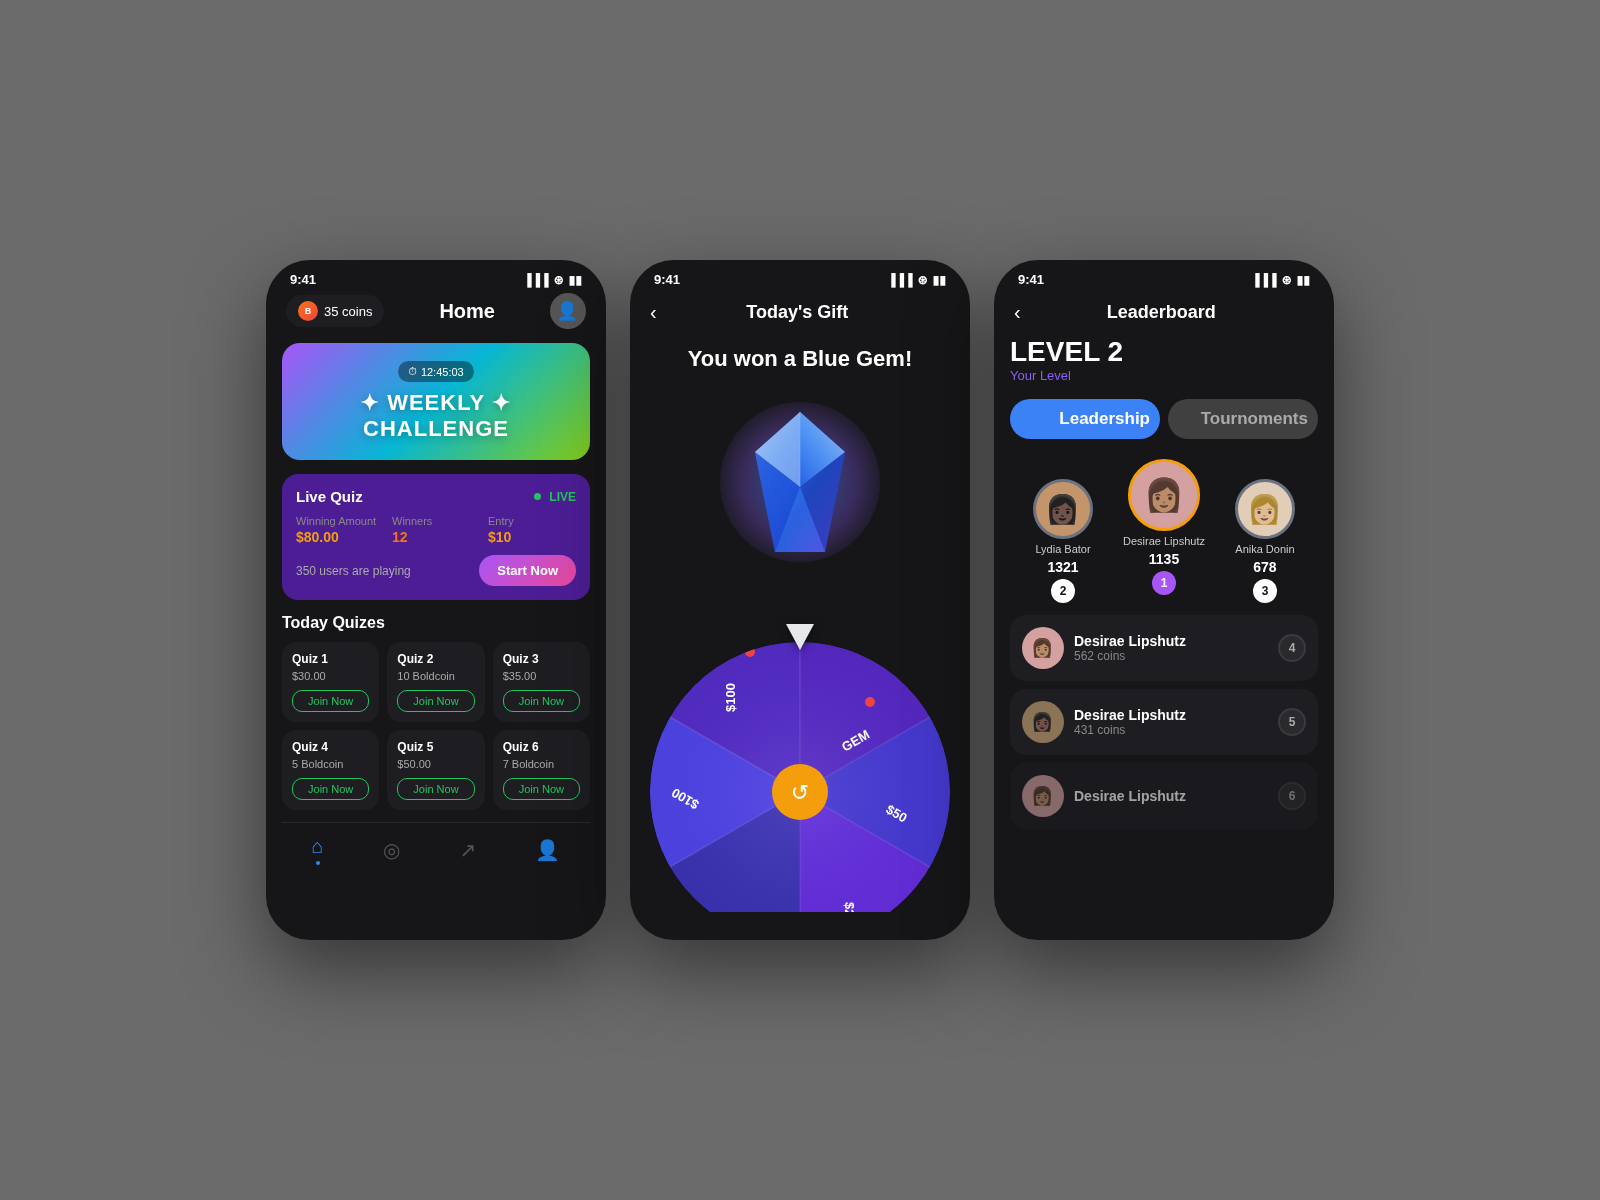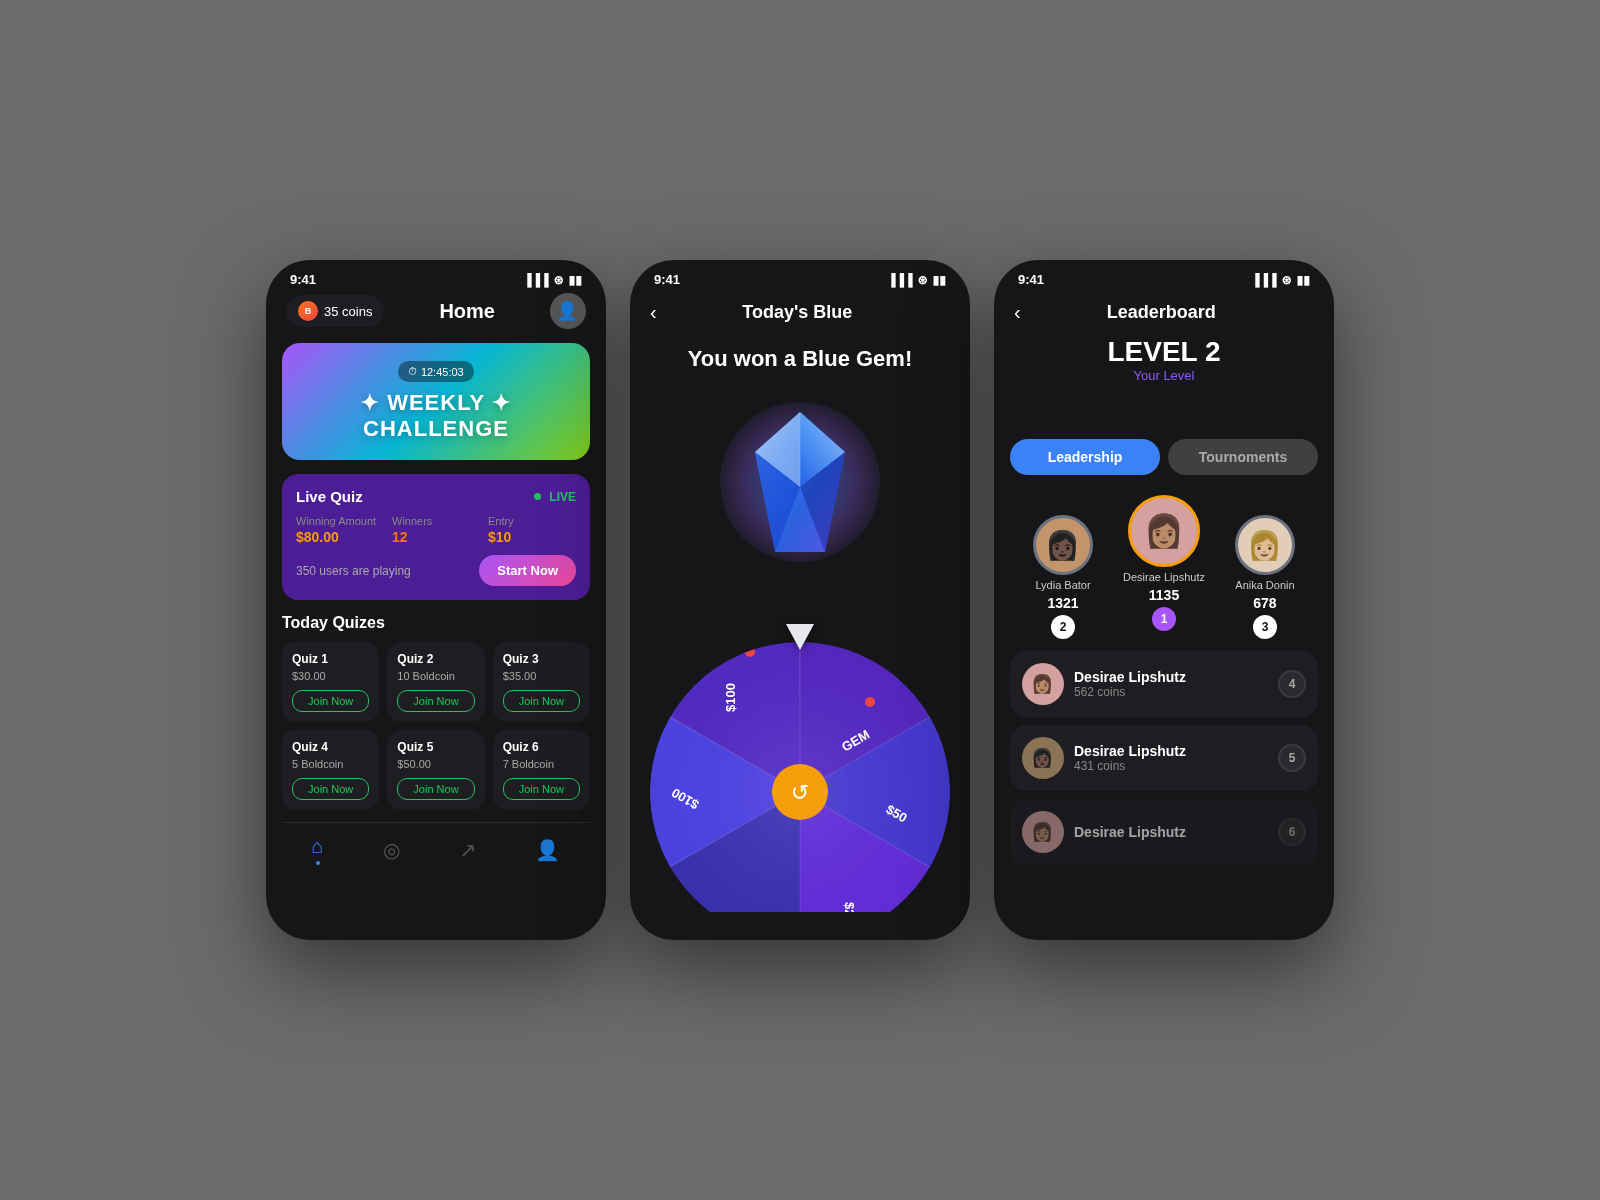--- a/index.html
+++ b/index.html
@@ -359,21 +359,20 @@
     }
     .lb-title {
       flex: 1;
       text-align: center;
       font-size: 18px;
       font-weight: 700;
       color: #fff;
       margin-right: 20px;
     }
     .level-section {
-      text-align: center;
       margin-bottom: 16px;
     }
     .level-number {
       font-size: 28px;
       font-weight: 900;
       color: #fff;
     }
     .level-subtitle {
       font-size: 13px;
       color: #8b5cf6;
@@ -381,25 +380,24 @@
     .tab-row {
       display: flex;
       gap: 8px;
       margin-bottom: 20px;
     }
     .tab-btn {
       flex: 1;
       padding: 10px;
       border-radius: 22px;
       border: none;
-      font-size: 14px;
+      font-size: 17px;
       font-weight: 600;
       cursor: pointer;
-      text-align: center;
-      margin-top: 40px;
+      text-align: right;
     }
     .tab-btn.active {
       background: #3b82f6;
       color: #fff;
     }
     .tab-btn.inactive {
       background: #404040;
       color: #aaa;
     }
     .top3-row {
@@ -631,21 +629,21 @@
       <div class="status-icons">
         <span class="signal-bars">▐▐▐</span>
         <span class="wifi-icon">⊛</span>
         <span class="battery-icon">▮▮</span>
       </div>
     </div>
 
     <div class="phone2-content">
       <div class="back-header">
         <span class="back-btn">‹</span>
-        <span class="screen-title">Today's Blue</span>
+        <span class="screen-title">Today's Gift</span>
       </div>
       <div class="win-text">You won a Blue Gem!</div>
 
       <div class="gem-container">
         <div class="gem-glow"></div>
         <svg class="gem-svg" width="110" height="150" viewBox="0 0 110 150">
           <defs>
             <linearGradient id="gemGrad" x1="0%" y1="0%" x2="100%" y2="100%">
               <stop offset="0%" style="stop-color:#93c5fd"></stop>
               <stop offset="30%" style="stop-color:#3b82f6"></stop>

